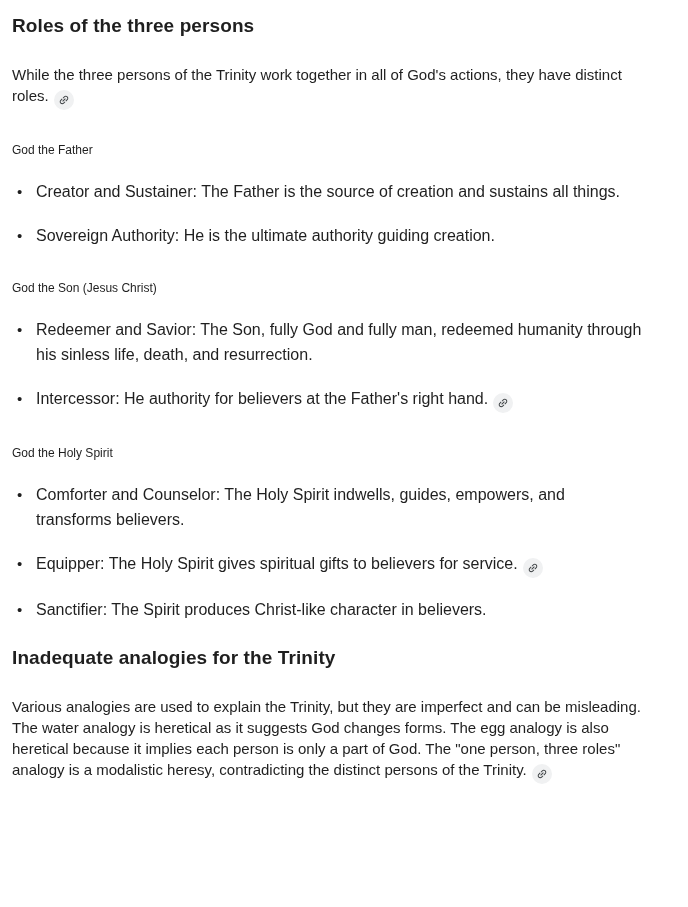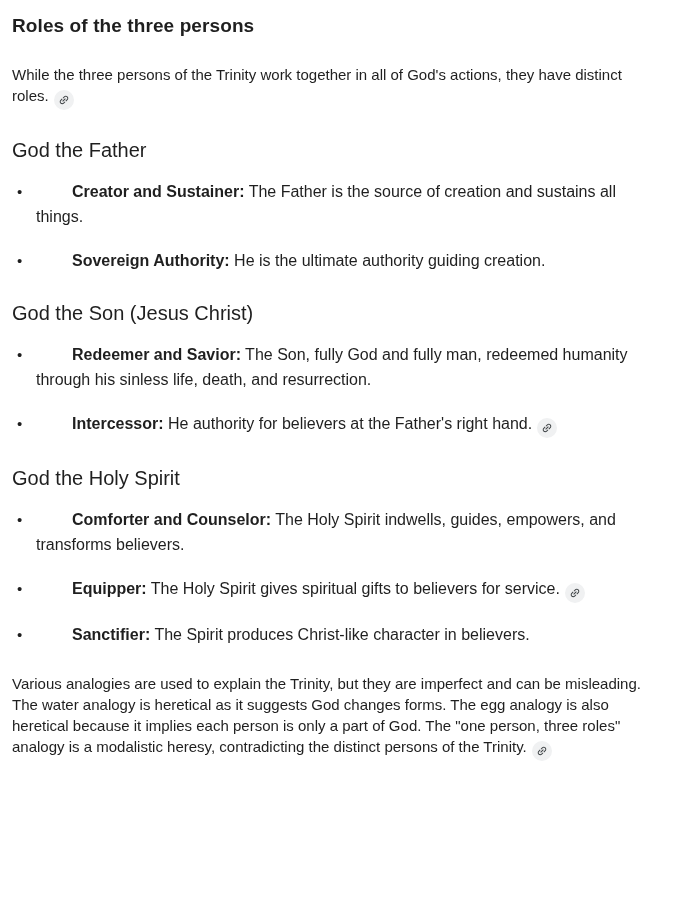--- a/index.html
+++ b/index.html
@@ -30,21 +30,21 @@
   }
   .section-heading.second {
     margin-top: 24px;
   }
   .para {
     font-size: 15px;
     line-height: 21px;
     margin: 26px 0 0 0;
   }
   .subheading {
-    font-size: 20px;
+    font-size: 12px;
     line-height: 20px;
     font-weight: 400;
     margin: 30px 0 0 0;
   }
   ul.role-list {
     list-style: none;
     margin: 19px 0 0 0;
     padding: 0;
   }
   ul.role-list li {
@@ -57,21 +57,21 @@
     margin-top: 19px;
   }
   ul.role-list li::before {
     content: "\2022";
     position: absolute;
     left: 5px;
     top: 0;
     font-size: 15px;
     color: var(--text, #1f1f1f);
   }
-  .term { font-weight: 700; margin-left: 36px; }
+  .term { font-weight: 400; }
   .chip {
     display: inline-flex;
     align-items: center;
     justify-content: center;
     width: 20px;
     height: 20px;
     padding: 0;
     border: none;
     border-radius: 50%;
     background: var(--chip_bg, #f0f1f2);
@@ -121,20 +121,21 @@
     <li><span class="term">Equipper:</span> <span>The Holy Spirit gives spiritual gifts to believers for service.</span><button class="chip">
           <svg width="12" height="12" viewBox="0 0 24 24">
             <g transform="rotate(-45 12 12)">
               <path fill="currentColor" d="M3.9 12c0-1.71 1.39-3.1 3.1-3.1h4V7H7c-2.76 0-5 2.24-5 5s2.24 5 5 5h4v-1.9H7c-1.71 0-3.1-1.39-3.1-3.1zM8 13h8v-2H8v2zm9-6h-4v1.9h4c1.71 0 3.1 1.39 3.1 3.1s-1.39 3.1-3.1 3.1h-4V17h4c2.76 0 5-2.24 5-5s-2.24-5-5-5z"></path>
             </g>
           </svg>
         </button></li>
     <li><span class="term">Sanctifier:</span> <span>The Spirit produces Christ-like character in believers.</span></li>
   </ul>
 
+  <h2 class="section-heading second">Inadequate analogies for the Trinity</h2>
 
   <p class="para"><span>Various analogies are used to explain the Trinity, but they are imperfect and can be misleading. The water analogy is heretical as it suggests God changes forms. The egg analogy is also heretical because it implies each person is only a part of God. The "one person, three roles" analogy is a modalistic heresy, contradicting the distinct persons of the Trinity.</span><button class="chip">
         <svg width="12" height="12" viewBox="0 0 24 24">
           <g transform="rotate(-45 12 12)">
             <path fill="currentColor" d="M3.9 12c0-1.71 1.39-3.1 3.1-3.1h4V7H7c-2.76 0-5 2.24-5 5s2.24 5 5 5h4v-1.9H7c-1.71 0-3.1-1.39-3.1-3.1zM8 13h8v-2H8v2zm9-6h-4v1.9h4c1.71 0 3.1 1.39 3.1 3.1s-1.39 3.1-3.1 3.1h-4V17h4c2.76 0 5-2.24 5-5s-2.24-5-5-5z"></path>
           </g>
         </svg>
       </button></p>
 
 </div>

